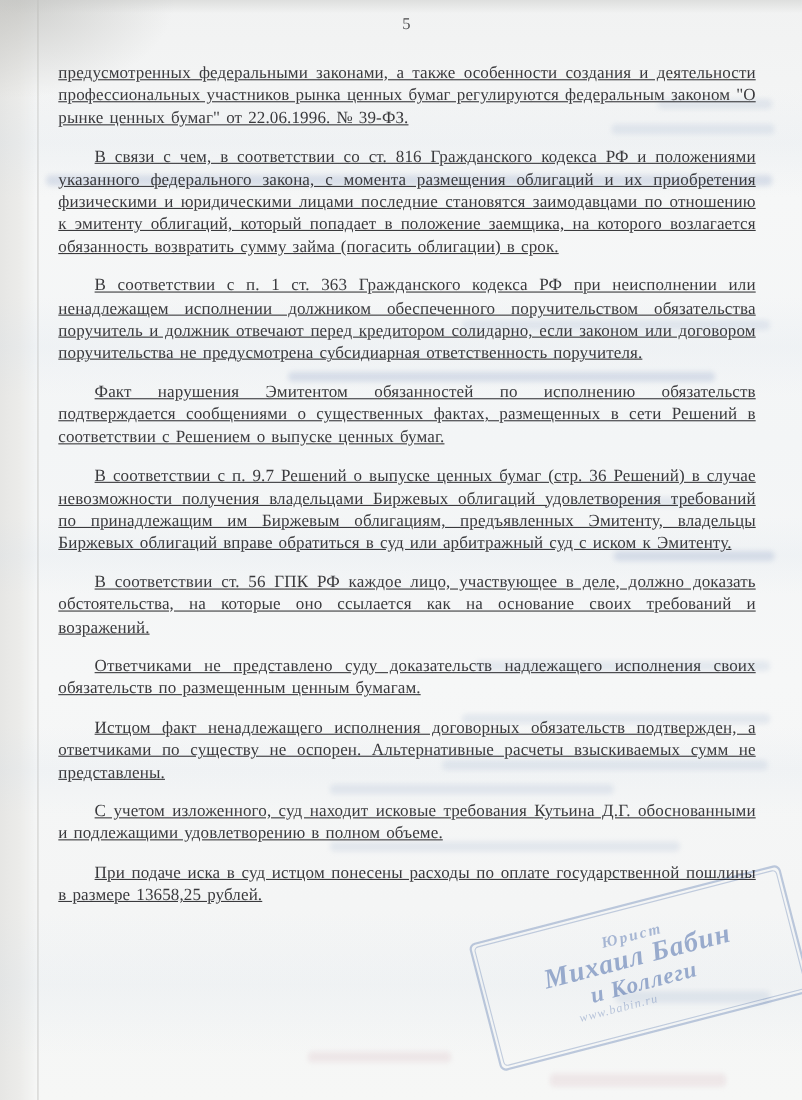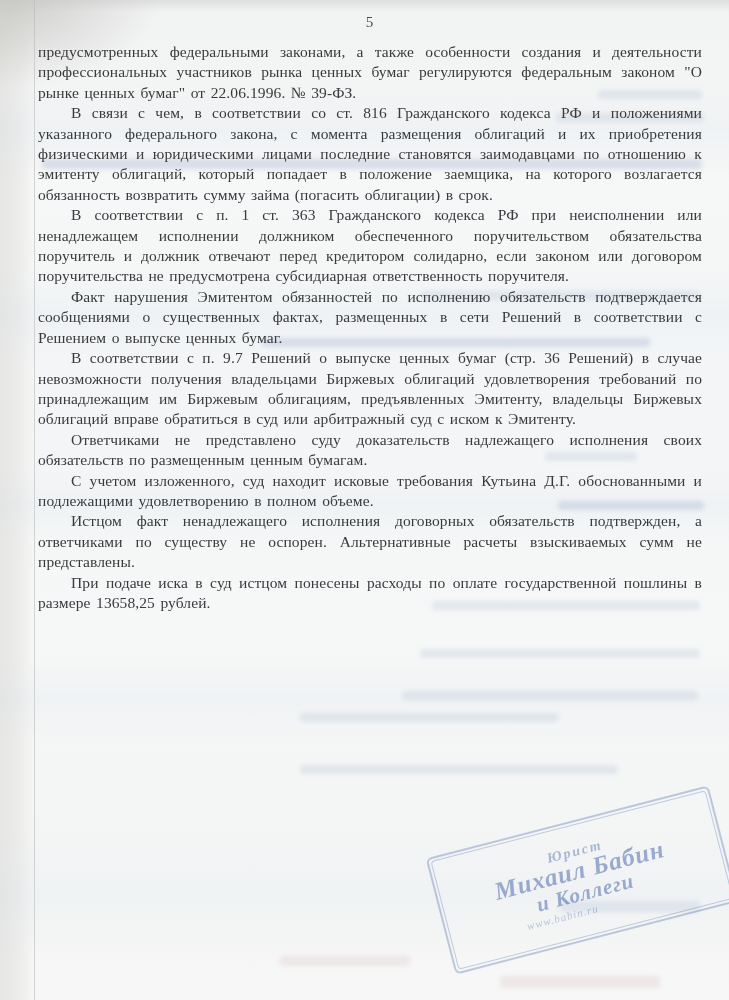--- a/index.html
+++ b/index.html
@@ -38,21 +38,21 @@
 
   .page-number{
     position:absolute;left:38px;top:14px;width:664px;
     text-align:center;font-size:15px;color:#4a4a4c;letter-spacing:1px;
   }
   .doc-body{
     position:absolute;left:38px;top:42px;width:664px;
     font-size:15.5px;line-height:20.4px;color:#3a3a3d;
     text-align:justify;word-spacing:1.5px;letter-spacing:0.1px;
   }
-  .doc-body p{margin:0;text-indent:33px;}
+  .doc-body p{margin:15px;text-indent:33px;text-decoration:underline;}
   .doc-body p:first-child{text-indent:0;}
 
   
   .bleed{
     position:absolute;height:9px;border-radius:4px;
     background:rgba(137,158,196,0.17);
     filter:blur(2.2px);pointer-events:none;
   }
   .bleed.strong{background:rgba(130,152,194,0.24);}
   .bleed.pink{background:rgba(196,150,160,0.16);}
@@ -112,23 +112,24 @@
   <div class="bleed pink" style="left:280px;top:956px;width:130px;height:10px;"></div>
 
   <div class="page-number">5</div>
 
   <div class="doc-body">
       <p>предусмотренных федеральными законами, а также особенности создания и деятельности профессиональных участников рынка ценных бумаг регулируются федеральным законом "О рынке ценных бумаг" от 22.06.1996. № 39-ФЗ.</p>
       <p>В связи с чем, в соответствии со ст. 816 Гражданского кодекса РФ и положениями указанного федерального закона, с момента размещения облигаций и их приобретения физическими и юридическими лицами последние становятся заимодавцами по отношению к эмитенту облигаций, который попадает в положение заемщика, на которого возлагается обязанность возвратить сумму займа (погасить облигации) в срок.</p>
       <p>В соответствии с п. 1 ст. 363 Гражданского кодекса РФ при неисполнении или ненадлежащем исполнении должником обеспеченного поручительством обязательства поручитель и должник отвечают перед кредитором солидарно, если законом или договором поручительства не предусмотрена субсидиарная ответственность поручителя.</p>
       <p>Факт нарушения Эмитентом обязанностей по исполнению обязательств подтверждается сообщениями о существенных фактах, размещенных в сети Решений в соответствии с Решением о выпуске ценных бумаг.</p>
       <p>В соответствии с п. 9.7 Решений о выпуске ценных бумаг (стр. 36 Решений) в случае невозможности получения владельцами Биржевых облигаций удовлетворения требований по принадлежащим им Биржевым облигациям, предъявленных Эмитенту, владельцы Биржевых облигаций вправе обратиться в суд или арбитражный суд с иском к Эмитенту.</p>
+      <p>В соответствии ст. 56 ГПК РФ каждое лицо, участвующее в деле, должно доказать обстоятельства, на которые оно ссылается как на основание своих требований и возражений.</p>
       <p>Ответчиками не представлено суду доказательств надлежащего исполнения своих обязательств по размещенным ценным бумагам.</p>
+      <p>Истцом факт ненадлежащего исполнения договорных обязательств подтвержден, а ответчиками по существу не оспорен. Альтернативные расчеты взыскиваемых сумм не представлены.</p>
       <p>С учетом изложенного, суд находит исковые требования Кутьина Д.Г. обоснованными и подлежащими удовлетворению в полном объеме.</p>
-      <p>Истцом факт ненадлежащего исполнения договорных обязательств подтвержден, а ответчиками по существу не оспорен. Альтернативные расчеты взыскиваемых сумм не представлены.</p>
       <p>При подаче иска в суд истцом понесены расходы по оплате государственной пошлины в размере 13658,25 рублей.</p>
     </div>
 
   <div class="stamp">
     <div class="stamp-outer"></div>
     <div class="stamp-inner">
       <div class="stamp-title">Юрист</div>
       <div class="stamp-name">Михаил Бабин</div>
       <div class="stamp-suffix">и Коллеги</div>
       <div class="stamp-site">www.babin.ru</div>

